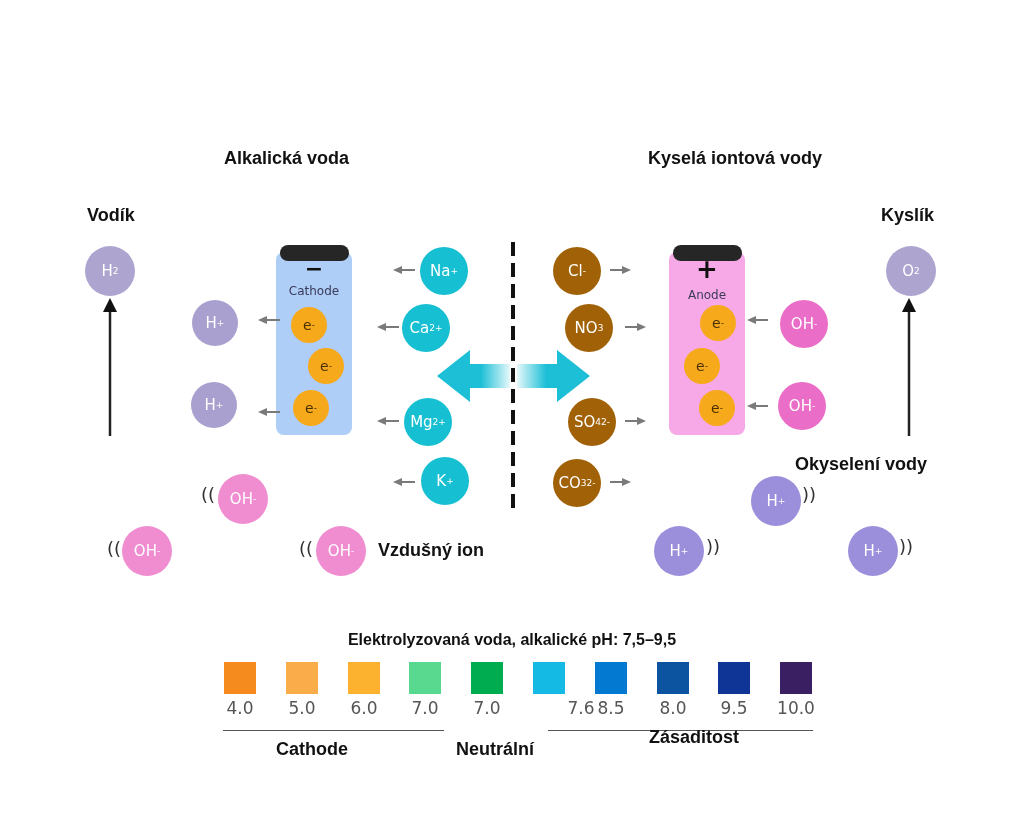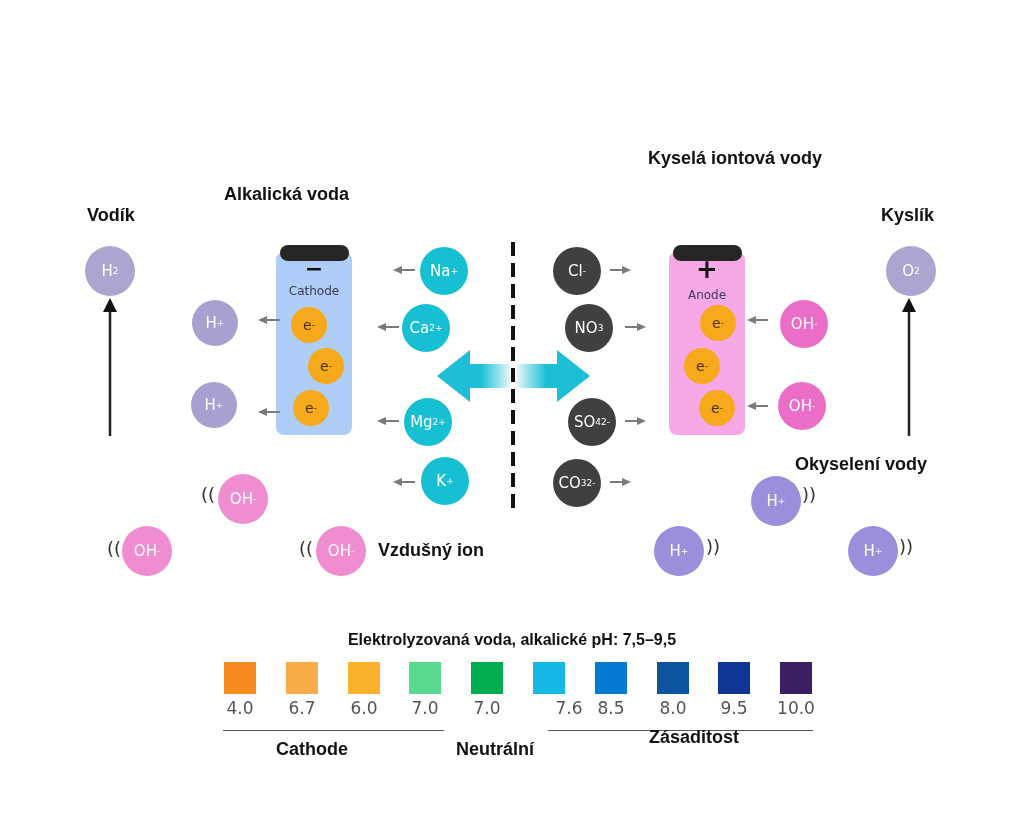--- a/index.html
+++ b/index.html
@@ -5,37 +5,37 @@
   html, body { margin:0; padding:0; background:#ffffff; }
   body { width:1024px; height:819px; position:relative; overflow:hidden; font-family:"Liberation Sans", sans-serif; }
   .abs { position:absolute; }
   .title { font-weight:bold; font-size:18px; color:#111; white-space:nowrap; }
   .circle { position:absolute; border-radius:50%; color:#fff; display:flex; align-items:center; justify-content:center; font-family:"DejaVu Sans", sans-serif; font-size:15px; }
   .circle sup { font-size:9px; vertical-align:super; line-height:0; }
   .circle sub { font-size:9px; vertical-align:sub; line-height:0; }
   .c-purple { background:#ada5cf; }
   .c-hplus { background:#a9a0cf; }
   .c-teal { background:#16bfd1; }
-  .c-green { background:#404040; }
+  .c-green { background:#a16207; }
   .c-pink { background:#ea6ec8; }
   .c-lightpink { background:#f08dd0; }
   .c-violet { background:#9b8fdc; }
   .c-orange { background:#f7a91c; color:#4a3000; font-size:14px; }
   .electrode { position:absolute; border-radius:8px; }
   .cap { position:absolute; background:#262626; border-radius:8px; height:16px; }
   .elabel { position:absolute; font-family:"DejaVu Sans", sans-serif; font-size:12px; color:#3b3b5a; text-align:center; width:100%; }
   .sign { position:absolute; font-family:"DejaVu Sans", sans-serif; font-weight:bold; color:#111; text-align:center; width:100%; }
   .swatch { position:absolute; width:32px; height:32px; }
   .tick { position:absolute; width:50px; text-align:center; font-family:"DejaVu Sans", sans-serif; font-size:17px; color:#555; }
   .wave { position:absolute; font-family:"DejaVu Sans", sans-serif; font-size:18px; color:#333; }
 </style>
 </head>
 <body>
 
-<div class="abs title" style="left:224px;top:148px;margin-top:36px;">Alkalická voda</div>
+<div class="abs title" style="left:224px;top:148px;">Alkalická voda</div>
 <div class="abs title" style="left:648px;top:148px;">Kyselá iontová vody</div>
 <div class="abs title" style="left:87px;top:205px;">Vodík</div>
 <div class="abs title" style="left:881px;top:205px;">Kyslík</div>
 <div class="abs title" style="left:795px;top:454px;">Okyselení vody</div>
 <div class="abs title" style="left:378px;top:540px;">Vzdušný ion</div>
 
 <div class="circle c-purple" style="left:85px;top:246px;width:50px;height:50px;">
   <span>H</span>
     <sub>2</sub>
 </div>
@@ -246,29 +246,29 @@
     <span>H</span>
     <sup>+</sup>
   </div>
 <div class="wave" style="left:899px;top:536px;">))</div>
 
 <div class="abs" style="left:0;width:1024px;top:631px;text-align:center;font-weight:bold;font-size:16px;color:#111;">Elektrolyzovaná voda, alkalické pH: 7,5–9,5</div>
 <div id="swatches">
     <div class="swatch" style="left: 224px; top: 662px; background: rgb(245, 138, 31);"></div>
     <div class="tick" style="left: 215px; top: 698px;">4.0</div>
     <div class="swatch" style="left: 286px; top: 662px; background: rgb(251, 172, 74);"></div>
-    <div class="tick" style="left: 277px; top: 698px;">6.7</div>
+    <div class="tick" style="left: 277px; top: 698px;">5.0</div>
     <div class="swatch" style="left: 348px; top: 662px; background: rgb(253, 178, 47);"></div>
     <div class="tick" style="left: 339px; top: 698px;">6.0</div>
     <div class="swatch" style="left: 409px; top: 662px; background: rgb(88, 217, 143);"></div>
     <div class="tick" style="left: 400px; top: 698px;">7.0</div>
     <div class="swatch" style="left: 471px; top: 662px; background: rgb(0, 172, 80);"></div>
     <div class="tick" style="left: 462px; top: 698px;">7.0</div>
     <div class="swatch" style="left: 533px; top: 662px; background: rgb(20, 185, 228);"></div>
-    <div class="tick" style="left: 544px; top: 698px;">7.6</div>
+    <div class="tick" style="left: 556px; top: 698px;">7.6</div>
     <div class="swatch" style="left: 595px; top: 662px; background: rgb(4, 121, 210);"></div>
     <div class="tick" style="left: 586px; top: 698px;">8.5</div>
     <div class="swatch" style="left: 657px; top: 662px; background: rgb(12, 83, 160);"></div>
     <div class="tick" style="left: 648px; top: 698px;">8.0</div>
     <div class="swatch" style="left: 718px; top: 662px; background: rgb(15, 53, 150);"></div>
     <div class="tick" style="left: 709px; top: 698px;">9.5</div>
     <div class="swatch" style="left: 780px; top: 662px; background: rgb(58, 31, 98);"></div>
     <div class="tick" style="left: 771px; top: 698px;">10.0</div>
   </div>
 

